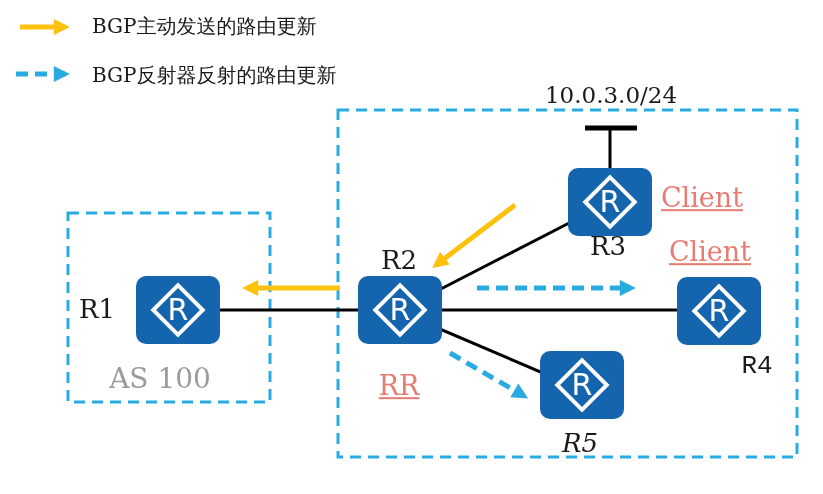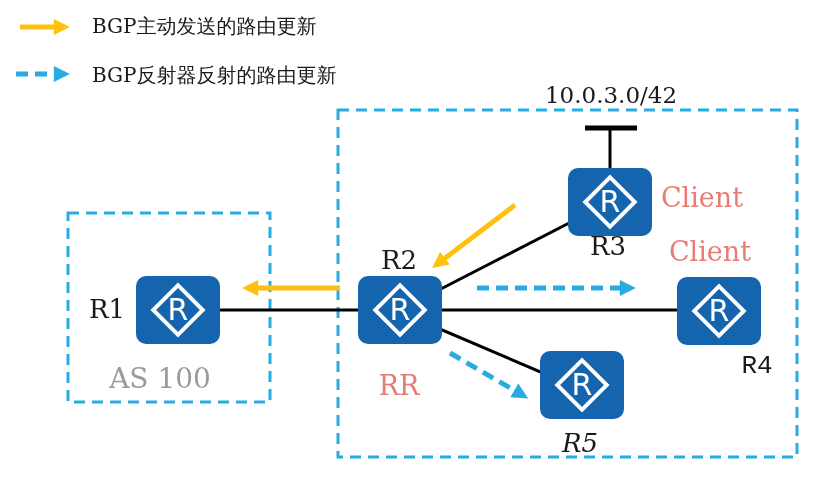--- a/index.html
+++ b/index.html
@@ -20,21 +20,21 @@
     position:absolute; left:0; top:0; width:100%; height:100%;
     display:flex; align-items:center; justify-content:center;
     color:#ffffff; font-size:30px; line-height:1;
     font-family:"DejaVu Sans","Liberation Sans",sans-serif;
   }
   .lbl {
     position:absolute; z-index:3; white-space:nowrap; color:#1a1a1a;
     transform:translate(-50%,-50%); font-size:26px; line-height:1.1;
   }
   .lbl.left-anchor { transform:translate(0,-50%); }
-  .red  { color:#E87C72; font-size:27px; }
+  .red  { color:#E87C72; font-size:27px;text-decoration:underline; }
   .gray { color:#9B9B9B; font-size:28px;text-align:center; }
   .legend-text { font-size:20px; color:#1a1a1a; }
   .subnet { font-size:23px; }
 </style>
 </head>
 <body>
 
 <div class="stage">
 
   <svg class="wires" width="823" height="494" viewBox="0 0 823 494">
@@ -64,21 +64,21 @@
     <line x1="477" y1="288" x2="631" y2="288" stroke="#29ABE2" stroke-width="5" stroke-dasharray="12 7" marker-end="url(#bhead)"></line>
     <line x1="450" y1="353" x2="524" y2="396" stroke="#29ABE2" stroke-width="5" stroke-dasharray="12 7" marker-end="url(#bhead)"></line>
 
     <line x1="20" y1="27" x2="65" y2="27" stroke="#FFC10D" stroke-width="5" marker-end="url(#yhead)"></line>
     <line x1="16" y1="74" x2="65" y2="74" stroke="#29ABE2" stroke-width="5" stroke-dasharray="12 7" marker-end="url(#bhead)"></line>
   </svg>
 
   <div class="lbl left-anchor legend-text" style="left:92px; top:26px;">BGP主动发送的路由更新</div>
   <div class="lbl left-anchor legend-text" style="left:92px; top:75px;">BGP反射器反射的路由更新</div>
 
-  <div class="lbl subnet" style="left:611px; top:96px;">10.0.3.0/42</div>
+  <div class="lbl subnet" style="left:611px; top:96px;">10.0.3.0/24</div>
 
   <div class="router" style="left:136px; top:276px;">
     <span class="diamond"></span>
     <span class="rletter">R</span>
   </div>
   <div class="router" style="left:358px; top:276px;">
     <span class="diamond"></span>
     <span class="rletter">R</span>
   </div>
   <div class="router" style="left:568px; top:168px;">
@@ -87,21 +87,21 @@
   </div>
   <div class="router" style="left:677px; top:277px;">
     <span class="diamond"></span>
     <span class="rletter">R</span>
   </div>
   <div class="router" style="left:540px; top:351px;">
     <span class="diamond"></span>
     <span class="rletter">R</span>
   </div>
 
-  <div class="lbl" style="left:107px; top:309px;">R1</div>
+  <div class="lbl" style="left:97px; top:309px;">R1</div>
   <div class="lbl" style="left:399px; top:260px;">R2</div>
   <div class="lbl" style="left:608px; top:246px;">R3</div>
   <div class="lbl" style="left:757px; top:366px;font-family:Liberation Mono, monospace;">R4</div>
   <div class="lbl" style="left:580px; top:443px;font-style:italic;">R5</div>
 
   <div class="lbl red" style="left:399px; top:370px;margin-top:16px;">RR</div>
   <div class="lbl red" style="left:702px; top:198px;">Client</div>
   <div class="lbl red" style="left:710px; top:252px;">Client</div>
 
   <div class="lbl gray" style="left:160px; top:379px;">AS 100</div>

